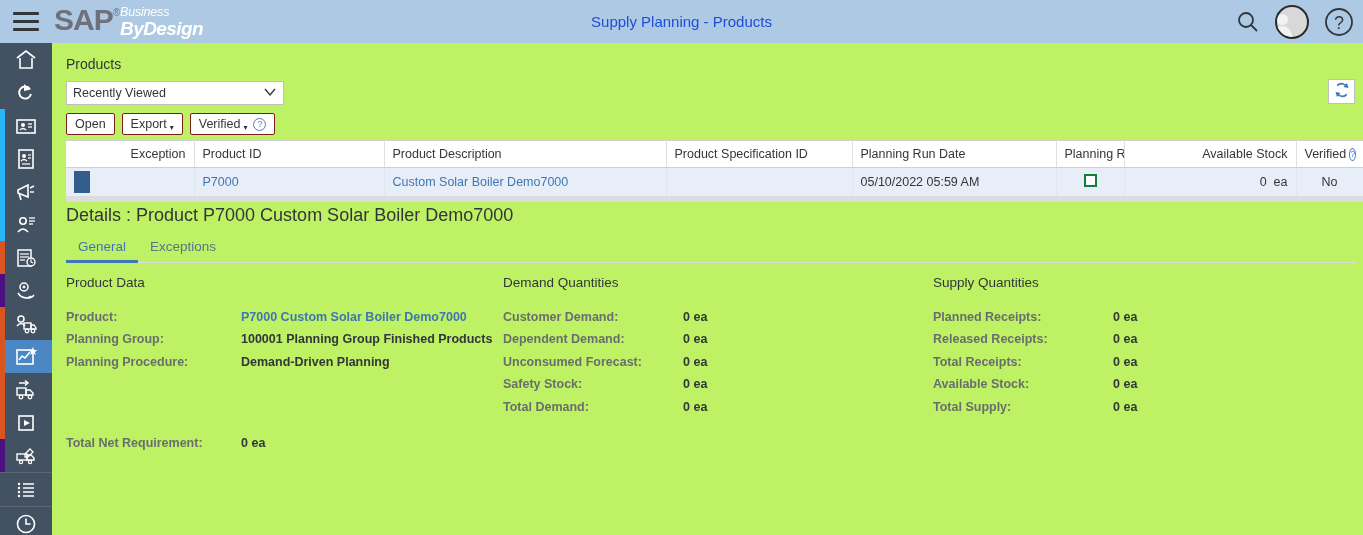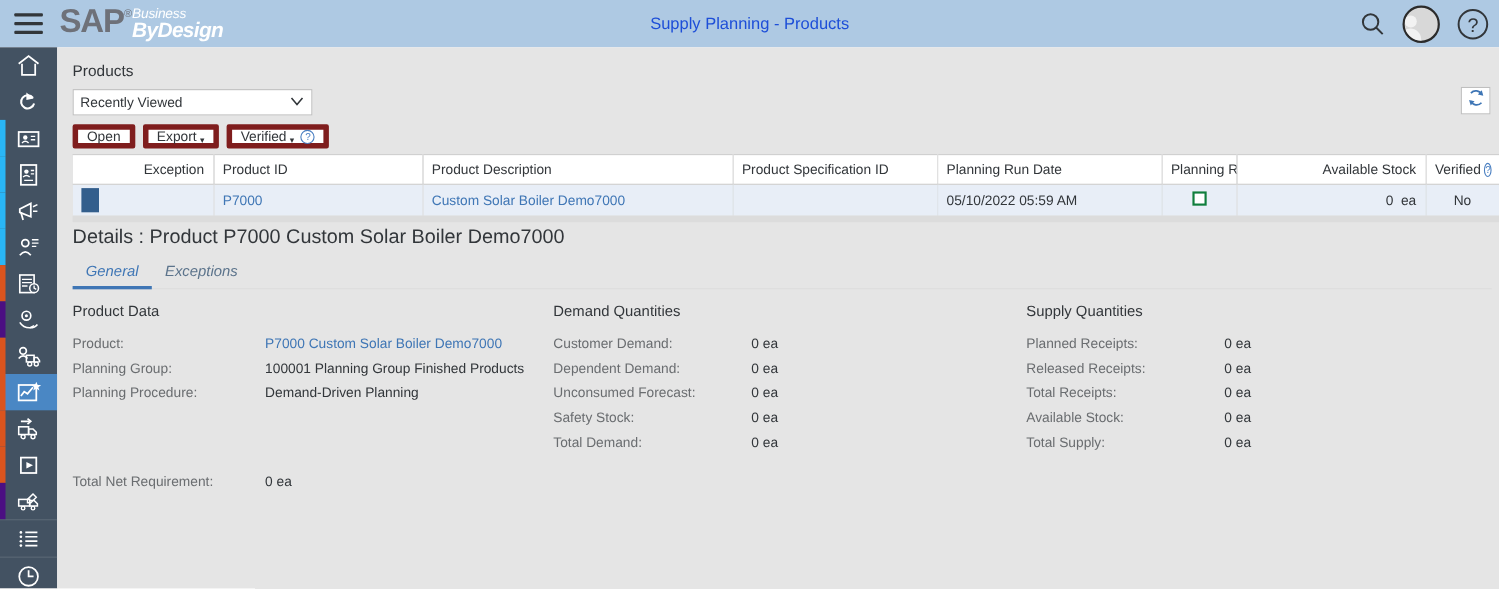--- a/index.html
+++ b/index.html
@@ -67,21 +67,21 @@
     position: absolute; left: 0; top: 0; width: 5px; height: 100%;
   }
   .side-item.selected { background: #4a87c4; }
   .side-item svg { display:block; }
   .side-sep { width: 52px; height: 1px; background: #5a6876; }
 
   
   .main {
     position: absolute; top: 43px; left: 52px;
     width: 1311px; height: 492px;
-    background: #e5e5e5;
+    background: #bef264;
   }
   .products-label {
     position: absolute; left: 14px; top: 13px;
     font-size: 14px; color: #32363a;
   }
   .view-select {
     position: absolute; left: 14px; top: 38px;
     width: 218px; height: 24px;
     border: 1px solid #bfbfbf; background: #fff;
     display: flex; align-items: center; padding: 0 6px;
@@ -92,21 +92,21 @@
     position: absolute; right: 8px; top: 36px;
     width: 27px; height: 25px; border: 1px solid #bfbfbf; background: #fff;
     display:flex; align-items:center; justify-content:center; cursor:pointer;
   }
 
   .toolbar {
     position: absolute; left: 14px; top: 70px;
     display: flex; align-items: center; gap: 7px;
   }
   .tb-btn {
-    border: 5px solid #7f1d1d; background: #fff; border-radius: 2px;
+    border: 1px solid #7f1d1d; background: #fff; border-radius: 2px;
     height: 22px; padding: 0 8px;
     display: flex; align-items: center; gap: 3px;
     font-size: 12.5px; color: #32363a; cursor: pointer;
   }
   .tb-caret { font-size: 8px; line-height:8px; position:relative; top:4px; color:#32363a;}
   .help-circ {
     width: 13px; height: 13px; border-radius: 50%;
     border: 1px solid #4a7fc1; color: #4a7fc1;
     font-size: 9px; display:flex; align-items:center; justify-content:center;
     margin-left: 3px;
@@ -141,39 +141,38 @@
 
   
   .details-title {
     position: absolute; left: 14px; top: 162px;
     font-size: 18px; color: #32363a;
   }
   .tabs {
     position: absolute; left: 14px; top: 190px;
     width: 1290px; display: flex; gap: 0px;
     border-bottom: 1px solid #dcdcdc;
-    font-style: italic;
   }
   .tab {
     padding: 6px 12px 8px 12px; font-size: 13.5px;
     color: #5b738b; cursor: pointer; position: relative;
   }
   .tab.active { color: #3f76b5; }
   .tab.active::after {
     content:''; position:absolute; left: 0px; right: 0px; bottom: -1px;
     height: 3px; background: #3f76b5;
   }
 
   .panel { position: absolute; left: 14px; top: 232px; width: 1290px; }
   .section-title { font-size: 13.5px; color: #32363a; margin-bottom: 11px; }
   .col { position: absolute; top: 0; }
   .col-a { left: 0px; width: 430px; }
   .col-b { left: 437px; width: 430px; }
   .col-c { left: 867px; width: 420px; }
-  .frow { display: flex; font-size: 12.5px; height: 22.5px; align-items: center; }
+  .frow { display: flex; font-size: 12.5px; height: 22.5px; align-items: flex-end; font-weight: bold; }
   .flabel { color: #6a6d70; width: 175px; flex: none; }
   .flabel.narrow { width: 180px; }
   .fval { color: #32363a; }
   .fval.link { color: #3f76b5; }
   .netreq { position: absolute; left: 14px; top: 384px; width: 500px; }
 </style>
 </head>
 <body>
 
 <div class="topbar">

